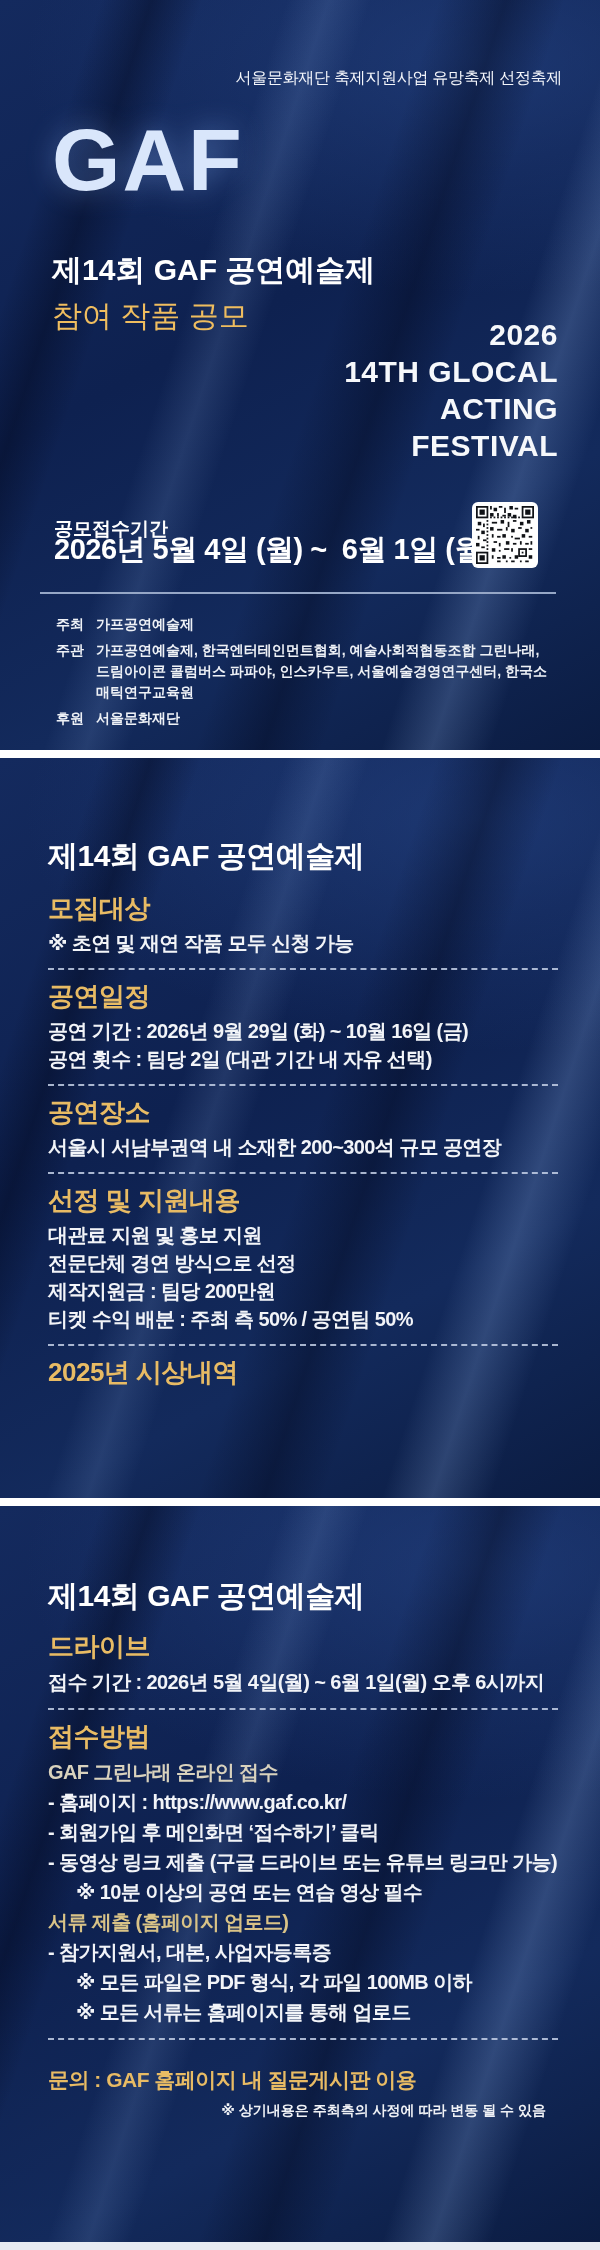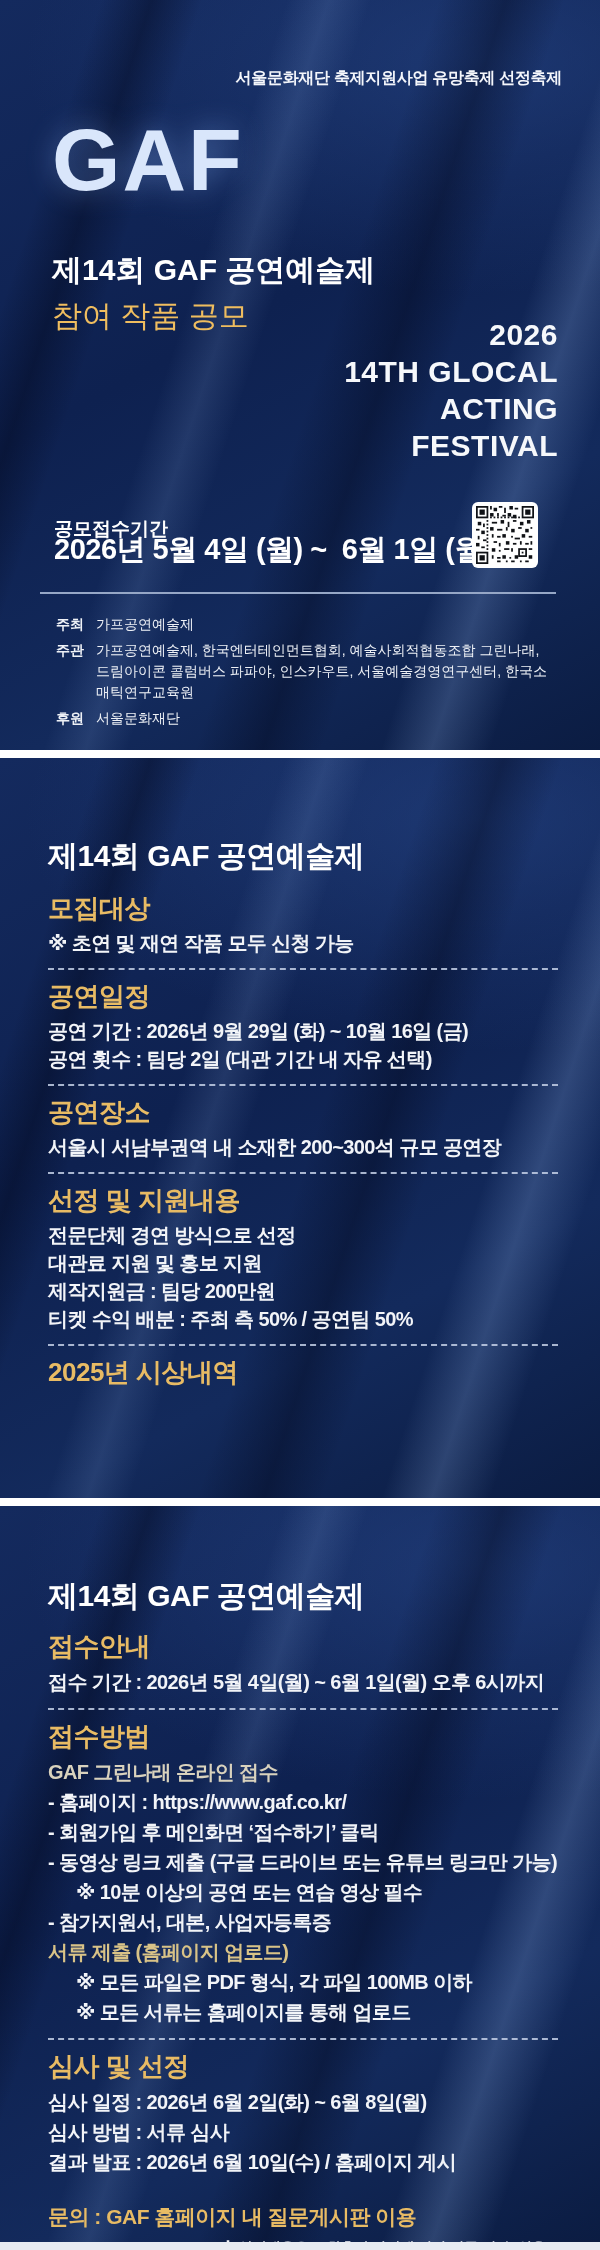--- a/index.html
+++ b/index.html
@@ -13,39 +13,39 @@
       linear-gradient(108deg, rgba(2,8,30,0) 52%, rgba(2,8,30,0.42) 60%, rgba(2,8,30,0) 67%),
       linear-gradient(108deg, rgba(155,190,245,0) 74%, rgba(155,190,245,0.22) 80%, rgba(140,175,235,0) 87%),
       radial-gradient(ellipse 700px 360px at 80% 8%, rgba(45,80,150,0.45), rgba(45,80,150,0) 65%),
       linear-gradient(152deg,#142a5e 0%,#0e2150 42%,#132a5c 72%,#0b1c42 100%);}
   #panel1{top:0;height:750px;}
   #panel2{top:758px;height:740px;}
   #panel3{top:1506px;height:736px;}
   .bottom-strip{position:absolute;left:0;top:2242px;width:600px;height:8px;background:#e7ebf2;}
 
   
-  .top-note{position:absolute;top:68px;right:38px;font-size:16px;font-weight:bold;
+  .top-note{position:absolute;top:68px;right:38px;font-size:16px;font-weight:normal;
             letter-spacing:-0.3px;color:#f4f6fb;margin-left:27px;}
   .logo{position:absolute;top:116px;left:52px;font-size:88px;font-weight:bold;letter-spacing:2px;
         color:#d9e6fb;filter:drop-shadow(0 0 14px rgba(130,170,240,0.45));line-height:1;}
   .p1-title{position:absolute;top:250px;left:52px;font-size:30px;font-weight:bold;color:#ffffff;margin:0;}
   .p1-subtitle{position:absolute;top:296px;left:52px;font-size:30px;font-weight:normal;color:#efbd5f;}
   .en-block{position:absolute;top:316px;right:42px;text-align:right;font-size:30px;line-height:37px;
             font-weight:bold;color:#f6f8fb;letter-spacing:0.5px;}
   .period-label{position:absolute;top:492px;left:54px;font-size:19px;font-weight:bold;margin-top:24px;}
   .period-value{position:absolute;top:530px;left:54px;font-size:29px;font-weight:bold;
                 letter-spacing:-0.5px;white-space:pre;}
   .qr-box{position:absolute;top:502px;left:472px;width:66px;height:66px;background:#ffffff;
           border-radius:6px;padding:4px;box-sizing:border-box;}
   .rule{position:absolute;top:592px;left:40px;width:516px;border-top:2px solid #96a7c6;height:0;}
   .credits{position:absolute;top:614px;left:56px;width:500px;font-size:14px;line-height:21px;color:#eef1f6;}
   .crow{display:flex;margin-top:5px;}
   .crow:first-child{margin-top:0;justify-content:space-between;}
   .crole{width:40px;flex:none;font-weight:bold;}
-  .cval{flex:1;font-weight:400;}
+  .cval{flex:1;font-weight:700;}
 
   
   .inner2{padding:78px 42px 0 48px;}
   .inner3{padding:70px 42px 0 48px;}
   .panel-title{font-size:30px;font-weight:bold;color:#ffffff;margin:0 0 14px 0;letter-spacing:-0.5px;}
   .inner2 .panel-title{margin-bottom:16px;}
   .sec-h{font-size:26px;line-height:30px;font-weight:bold;color:#e8bb64;margin:0 0 6px 0;letter-spacing:-0.5px;}
   .line{font-size:20px;line-height:28px;margin:0;color:#f2f4f8;font-weight:600;letter-spacing:-0.6px;}
   .inner3 .line{line-height:30px;}
   .dash{border-top:2px dashed rgba(196,208,230,0.85);height:0;margin:11px 0 11px 0;}
@@ -217,64 +217,58 @@
       <div class="dash"></div>
 
       <section>
         <h3 class="sec-h">공연장소</h3>
         <p class="line">서울시 서남부권역 내 소재한 200~300석 규모 공연장</p>
       </section>
       <div class="dash"></div>
 
       <section>
         <h3 class="sec-h">선정 및 지원내용</h3>
+        <p class="line">대관료 지원 및 홍보 지원</p>
         <p class="line">전문단체 경연 방식으로 선정</p>
-        <p class="line">대관료 지원 및 홍보 지원</p>
         <p class="line">제작지원금 : 팀당 200만원</p>
         <p class="line">티켓 수익 배분 : 주최 측 50% / 공연팀 50%</p>
       </section>
       <div class="dash"></div>
 
       <section>
         <h3 class="sec-h">2025년 시상내역</h3>
 
       </section>
     </div>
   </div>
 
   <div class="panel" id="panel3">
     <div class="inner3">
       <h2 class="panel-title">제14회 GAF 공연예술제</h2>
 
       <section>
-        <h3 class="sec-h">접수안내</h3>
+        <h3 class="sec-h">드라이브</h3>
         <p class="line">접수 기간 : 2026년 5월 4일(월) ~ 6월 1일(월) 오후 6시까지</p>
       </section>
       <div class="dash"></div>
 
       <section>
         <h3 class="sec-h">접수방법</h3>
         <p class="line sub-label">GAF 그린나래 온라인 접수</p>
         <p class="line">- 홈페이지 : https://www.gaf.co.kr/</p>
         <p class="line">- 회원가입 후 메인화면 ‘접수하기’ 클릭</p>
         <p class="line">- 동영상 링크 제출 (구글 드라이브 또는 유튜브 링크만 가능)</p>
         <p class="line indent">※ 10분 이상의 공연 또는 연습 영상 필수</p>
+        <p class="line docs-label">서류 제출 (홈페이지 업로드)</p>
         <p class="line">- 참가지원서, 대본, 사업자등록증</p>
-        <p class="line docs-label">서류 제출 (홈페이지 업로드)</p>
         <p class="line indent">※ 모든 파일은 PDF 형식, 각 파일 100MB 이하</p>
         <p class="line indent">※ 모든 서류는 홈페이지를 통해 업로드</p>
       </section>
       <div class="dash"></div>
 
-      <section>
-        <h3 class="sec-h">심사 및 선정</h3>
-        <p class="line">심사 일정 : 2026년 6월 2일(화) ~ 6월 8일(월)</p>
-        <p class="line">심사 방법 : 서류 심사</p>
-        <p class="line">결과 발표 : 2026년 6월 10일(수) / 홈페이지 게시</p>
-      </section>
 
       <p class="contact">문의 : GAF 홈페이지 내 질문게시판 이용</p>
       <p class="disclaimer">※ 상기내용은 주최측의 사정에 따라 변동 될 수 있음</p>
     </div>
   </div>
 
   <div class="bottom-strip"></div>
 </div>
 
 </body></html>

